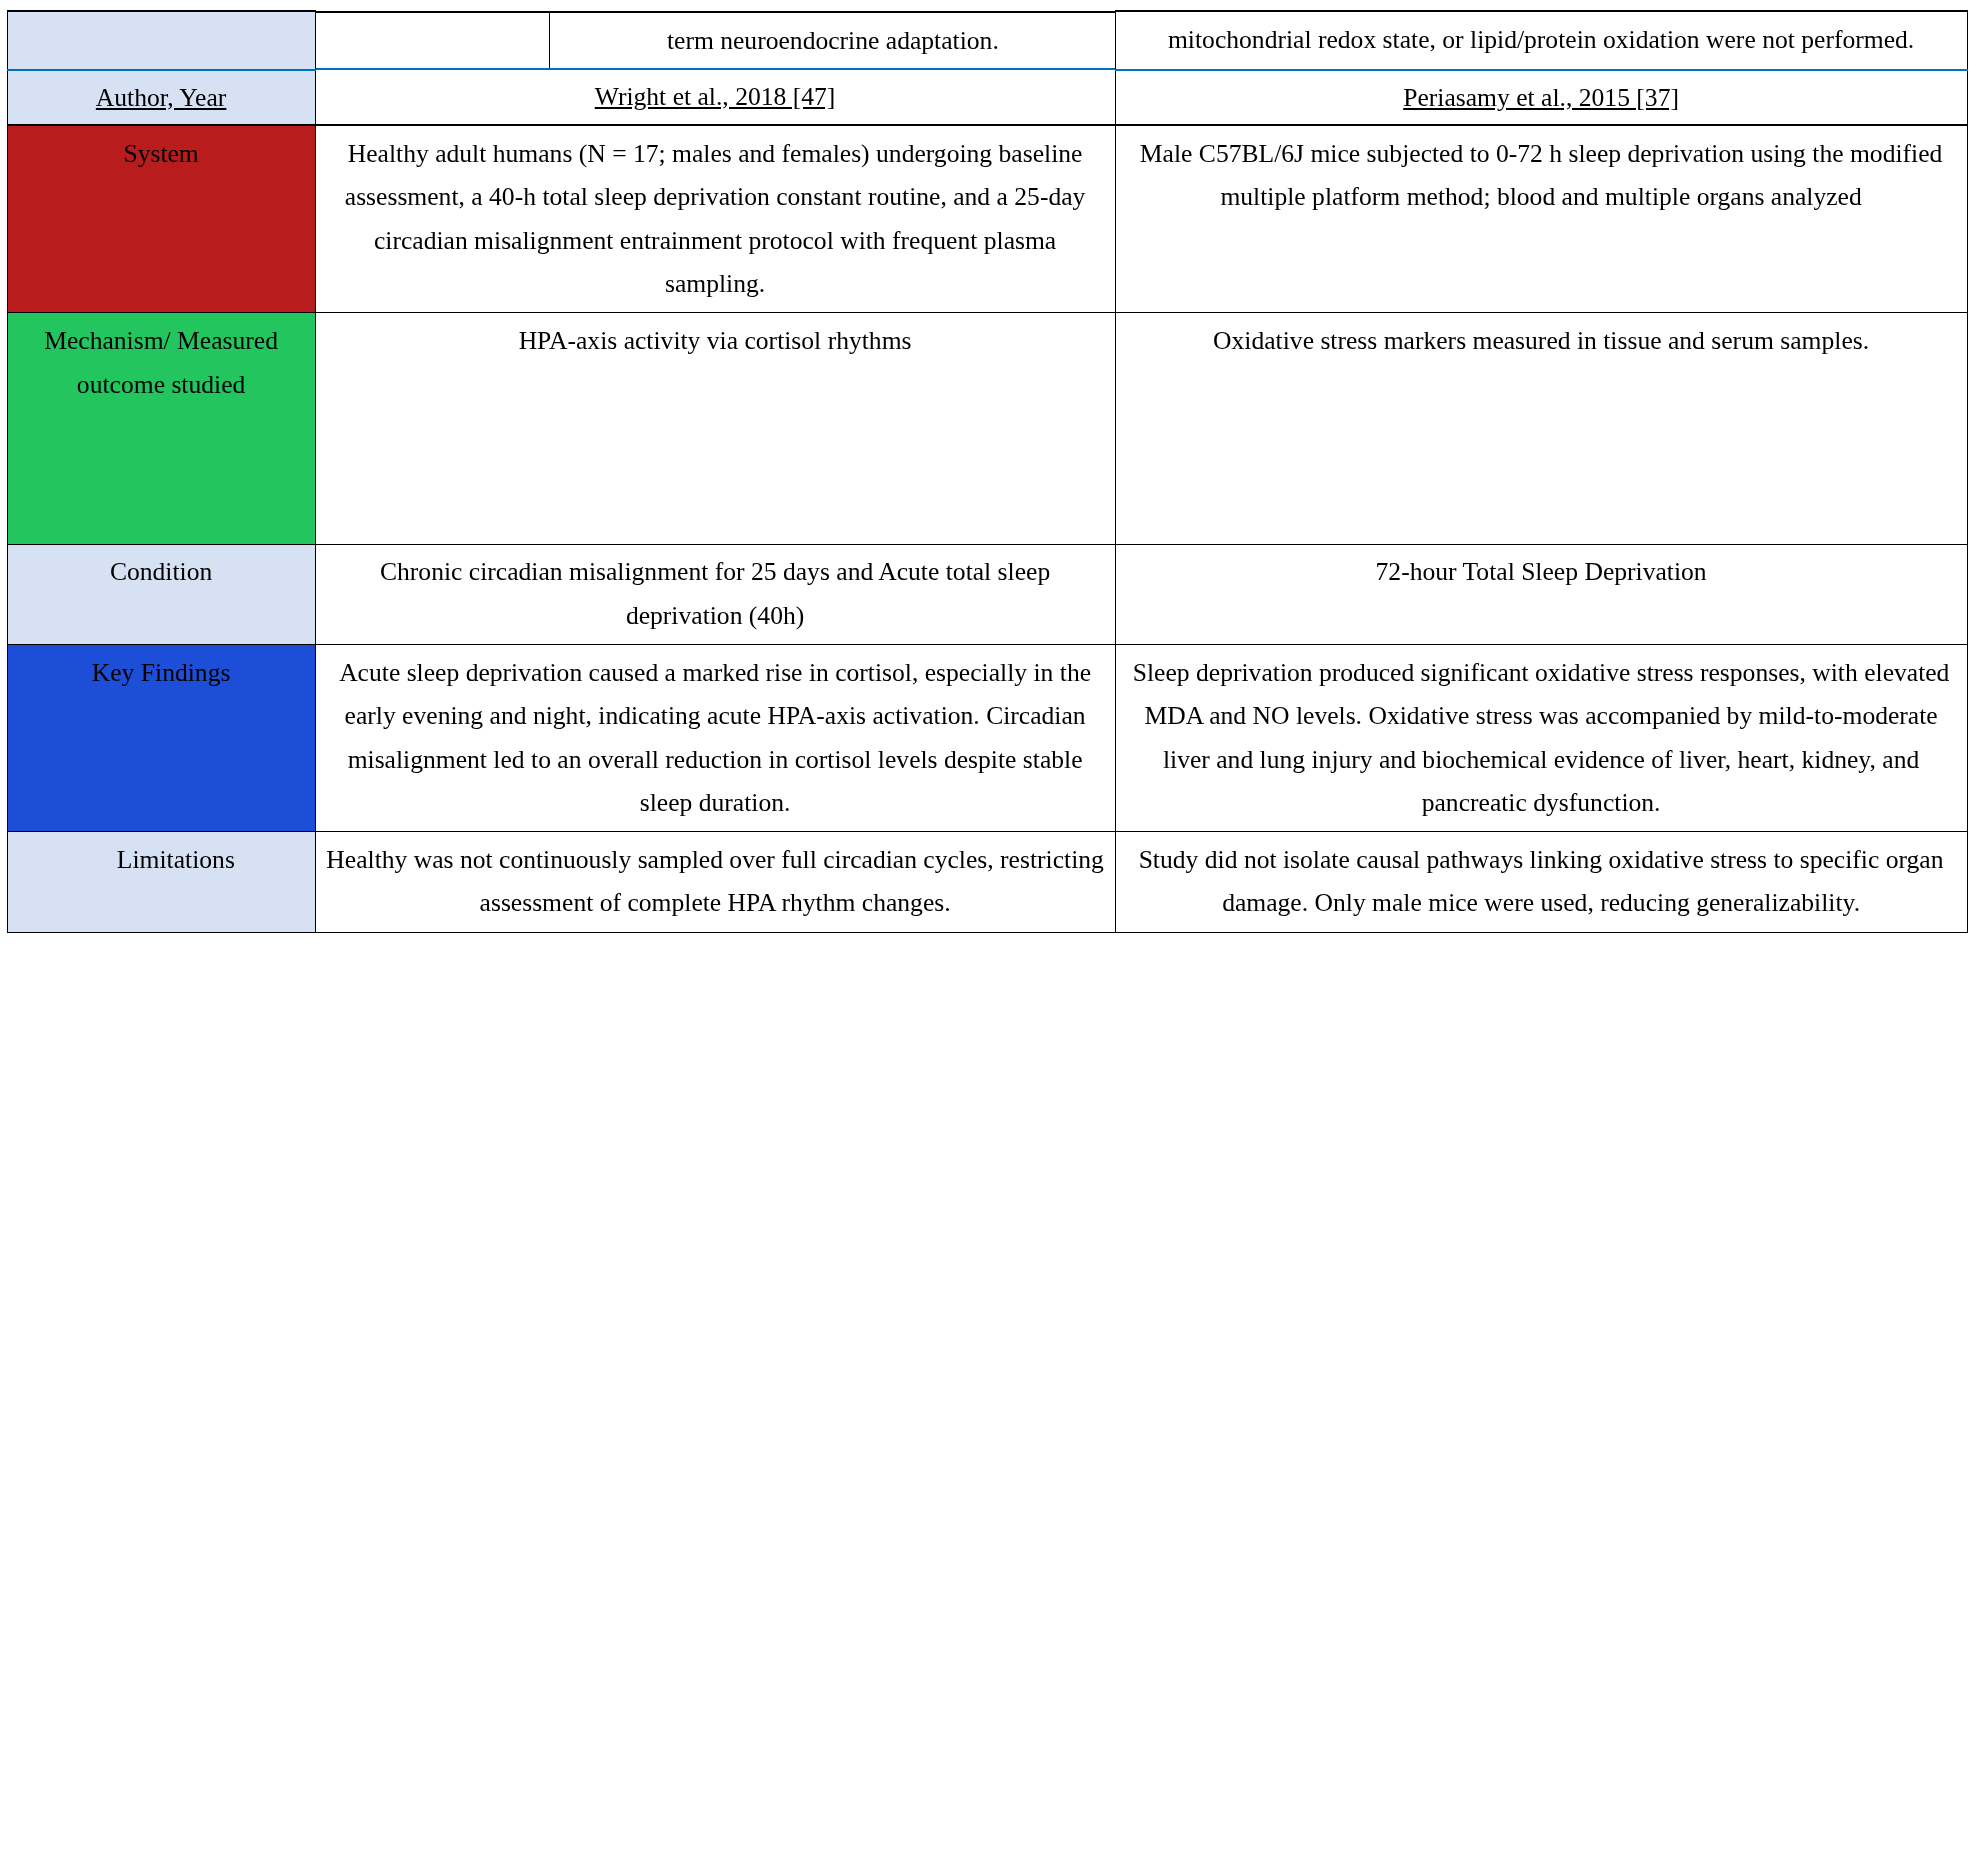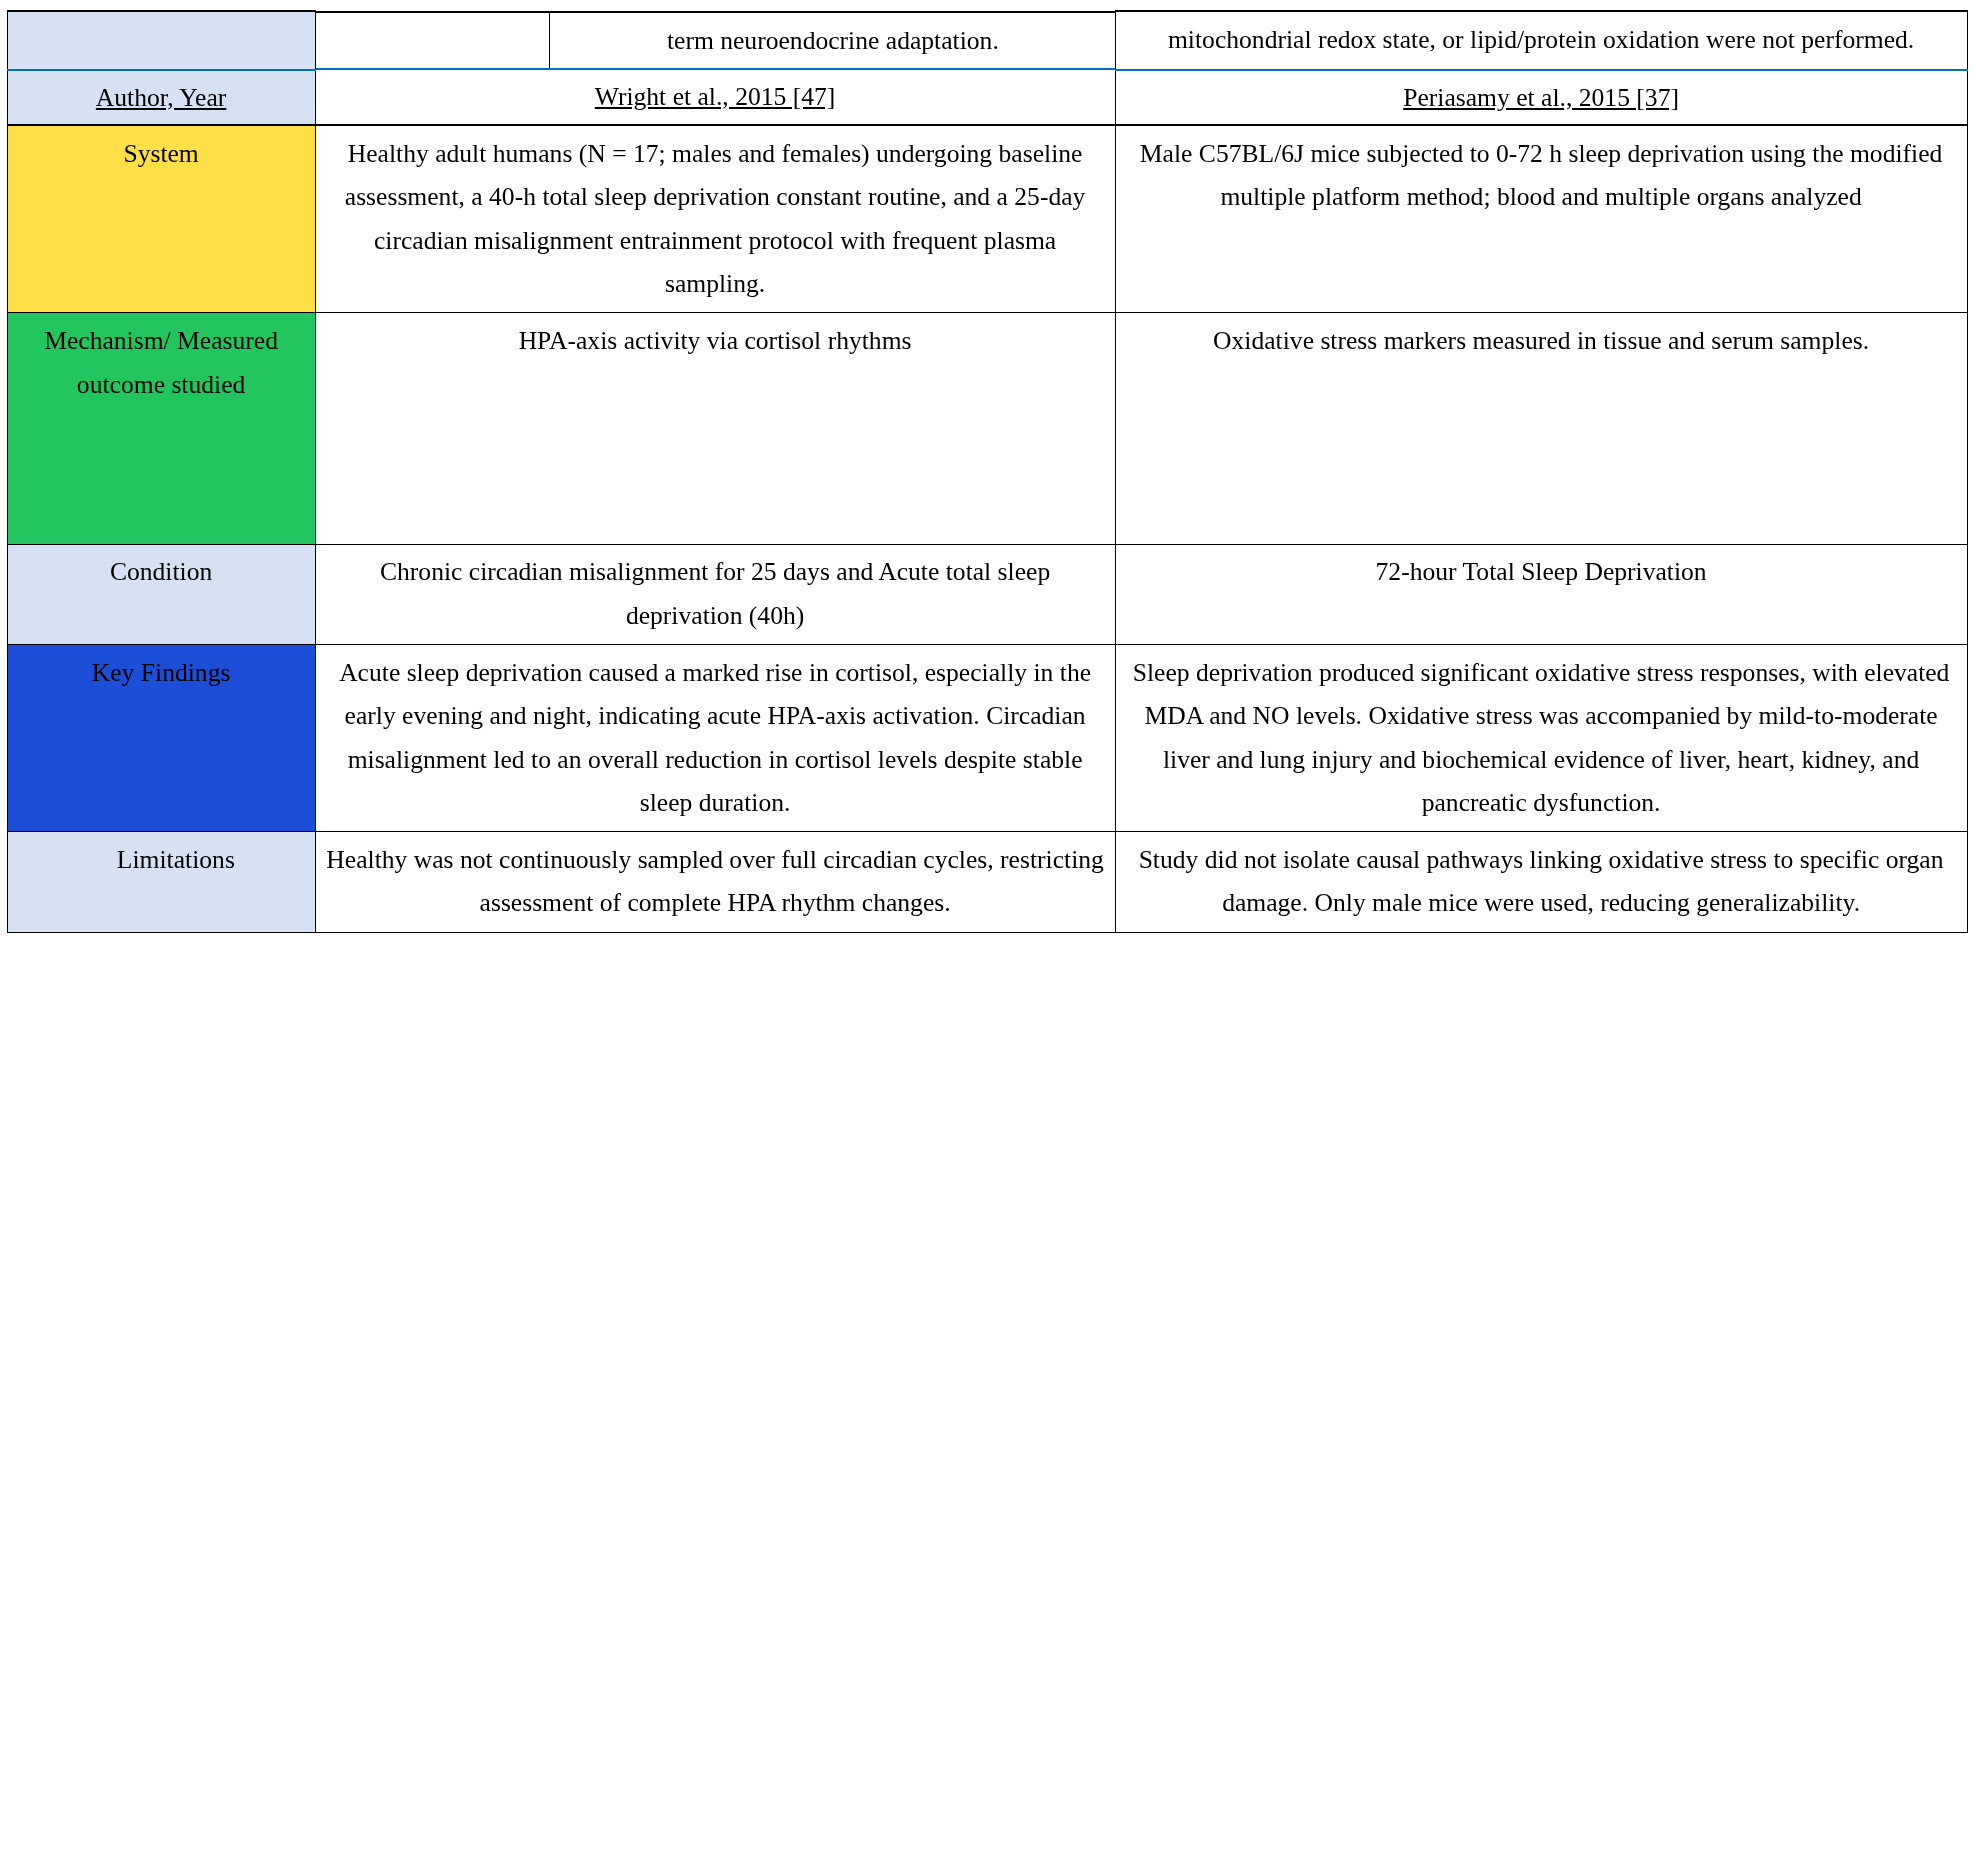--- a/index.html
+++ b/index.html
@@ -100,26 +100,26 @@
               <td style="border:1.9px solid #000;border-top:2.4px solid #000;border-right:none;border-bottom:2.4px solid #0070c0;vertical-align:top;padding:5.7px 8.5px;text-align:center;">term neuroendocrine adaptation.</td>
             </tr>
           </tbody>
             </table>
         </td>
         <td class="cont-right">mitochondrial redox state, or lipid/protein oxidation were not performed.</td>
       </tr>
 
       <tr class="author-row">
         <td class="label-cell" style="background: rgb(214, 226, 243);">Author, Year</td>
-        <td>Wright et al., 2015 [47]</td>
+        <td>Wright et al., 2018 [47]</td>
         <td>Periasamy et al., 2015 [37]</td>
       </tr>
 
       <tr>
-        <td class="label-cell" style="background: #fde047;">System</td>
+        <td class="label-cell" style="background: #b91c1c;">System</td>
         <td>Healthy adult humans (N = 17; males and females) undergoing baseline assessment, a 40-h total sleep deprivation constant routine, and a 25-day circadian misalignment entrainment protocol with frequent plasma sampling.</td>
         <td>Male C57BL/6J mice subjected to 0-72 h sleep deprivation using the modified multiple platform method; blood and multiple organs analyzed</td>
       </tr>
 
       <tr>
         <td class="label-cell" style="background: #22c55e;">Mechanism/ Measured outcome studied</td>
         <td style="height:218px">HPA-axis activity via cortisol rhythms</td>
         <td>Oxidative stress markers measured in tissue and serum samples.</td>
       </tr>
 

